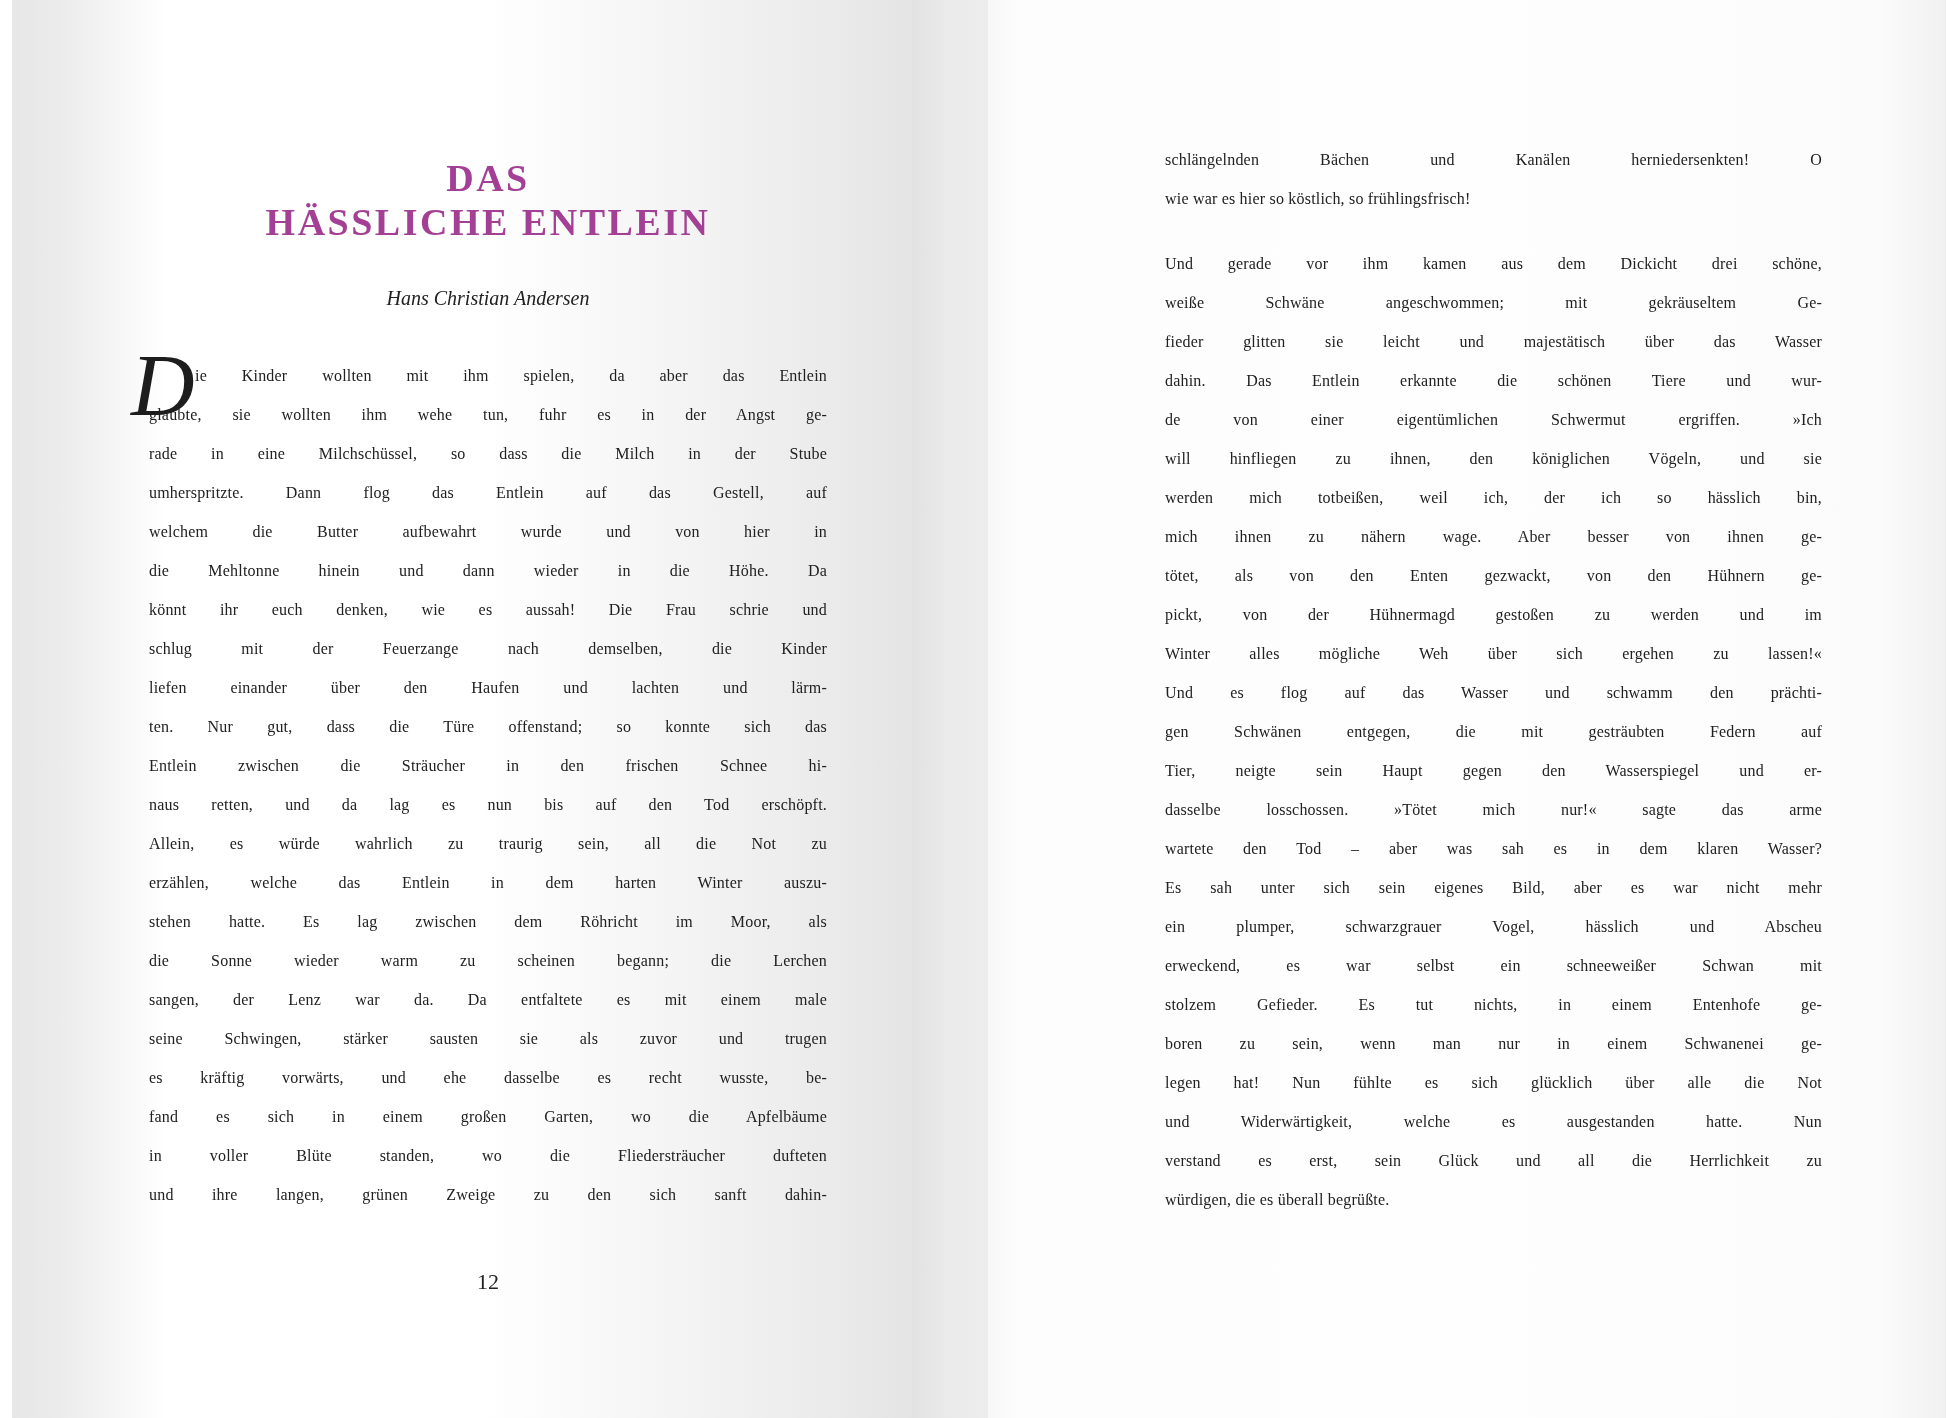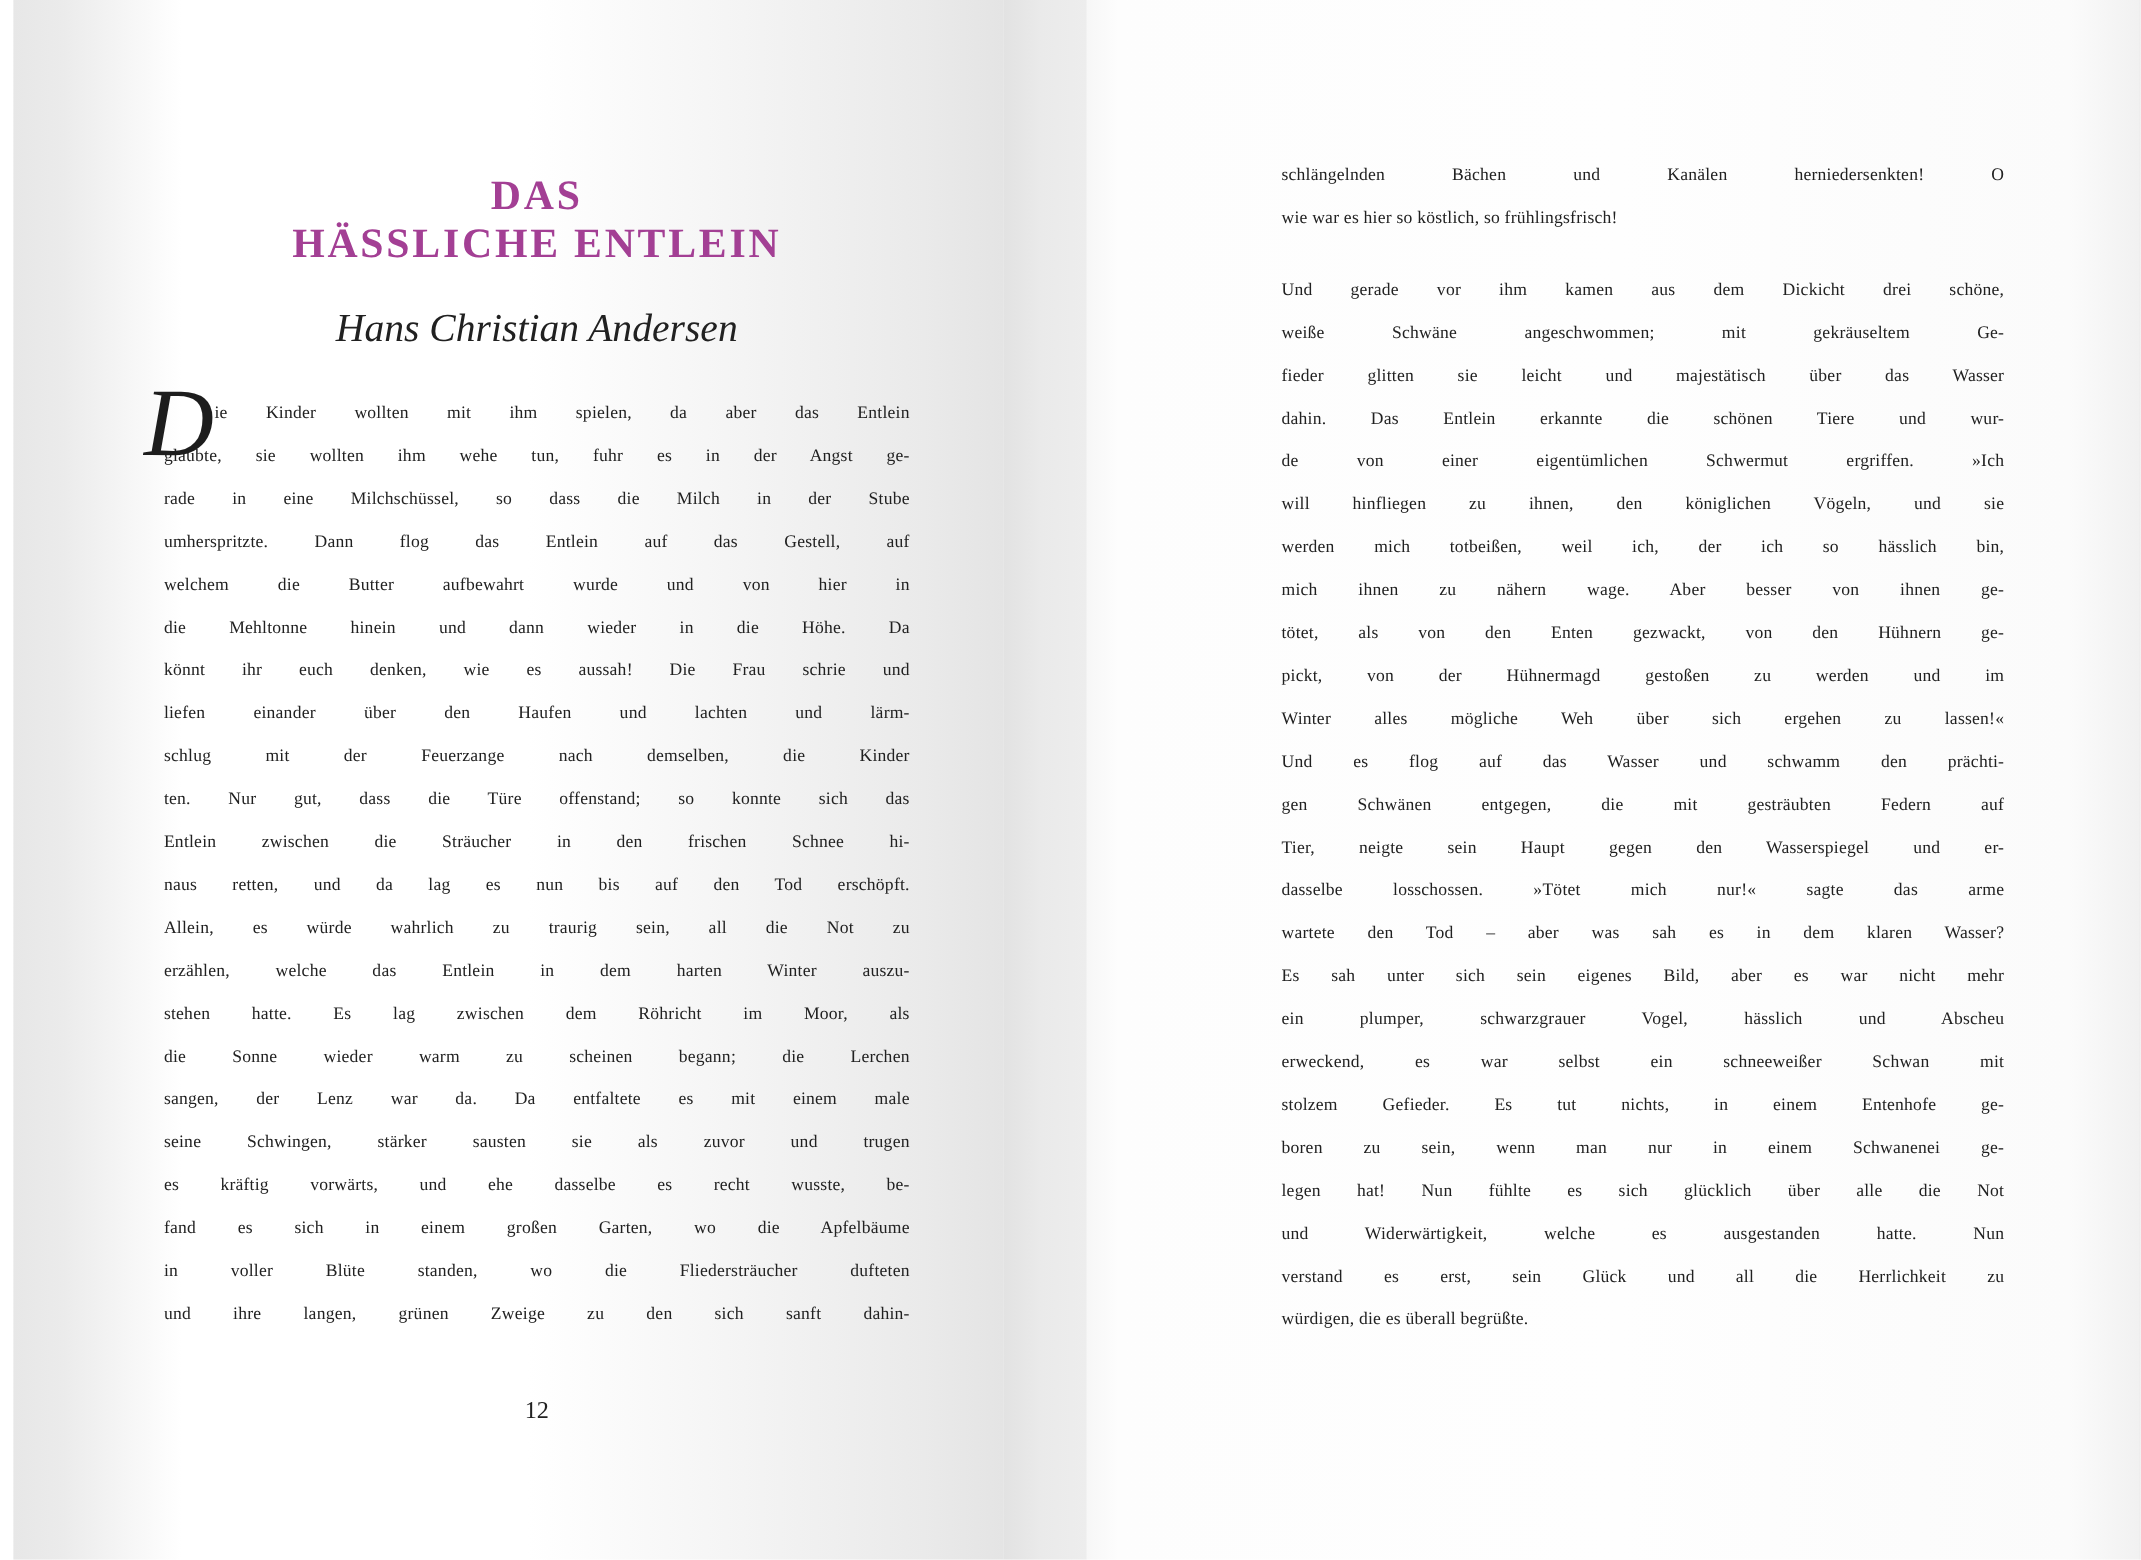--- a/index.html
+++ b/index.html
@@ -33,21 +33,21 @@
 
   .title {
     position:absolute; top:156px; left:0; width:100%; margin:0;
     text-align:center; color:var(--title-color,#a33f94);
     font-size:38px; line-height:44px; font-weight:bold; letter-spacing:2.5px;
   }
   .title-line { display:block; }
 
   .author {
     position:absolute; top:278px; left:0; width:100%;
-    text-align:center; font-style:italic; font-size:36px; line-height:40px;
+    text-align:center; font-style:italic; font-size:20px; line-height:40px;
   }
 
   .body-text { position:absolute; left:0; width:100%; }
   .body-left { top:356px; }
   .para1 { top:140px; }
   .para2 { top:244px; }
 
   .line {
     height:39px; line-height:39px; font-size:16px;
     text-align:justify; text-align-last:justify;
@@ -81,22 +81,22 @@
       <div class="body-text body-left">
         <span class="drop-cap">D</span>
         <div class="lines indent-first">
             <div class="line">ie Kinder wollten mit ihm spielen, da aber das Entlein</div>
             <div class="line">glaubte, sie wollten ihm wehe tun, fuhr es in der Angst ge-</div>
             <div class="line">rade in eine Milchschüssel, so dass die Milch in der Stube</div>
             <div class="line">umherspritzte. Dann flog das Entlein auf das Gestell, auf</div>
             <div class="line">welchem die Butter aufbewahrt wurde und von hier in</div>
             <div class="line">die Mehltonne hinein und dann wieder in die Höhe. Da</div>
             <div class="line">könnt ihr euch denken, wie es aussah! Die Frau schrie und</div>
+            <div class="line">schlug mit der Feuerzange nach demselben, die Kinder</div>
             <div class="line">liefen einander über den Haufen und lachten und lärm-</div>
-            <div class="line">schlug mit der Feuerzange nach demselben, die Kinder</div>
             <div class="line">ten. Nur gut, dass die Türe offenstand; so konnte sich das</div>
             <div class="line">Entlein zwischen die Sträucher in den frischen Schnee hi-</div>
             <div class="line">naus retten, und da lag es nun bis auf den Tod erschöpft.</div>
             <div class="line">Allein, es würde wahrlich zu traurig sein, all die Not zu</div>
             <div class="line">erzählen, welche das Entlein in dem harten Winter auszu-</div>
             <div class="line">stehen hatte. Es lag zwischen dem Röhricht im Moor, als</div>
             <div class="line">die Sonne wieder warm zu scheinen begann; die Lerchen</div>
             <div class="line">sangen, der Lenz war da. Da entfaltete es mit einem male</div>
             <div class="line">seine Schwingen, stärker sausten sie als zuvor und trugen</div>
             <div class="line">es kräftig vorwärts, und ehe dasselbe es recht wusste, be-</div>

